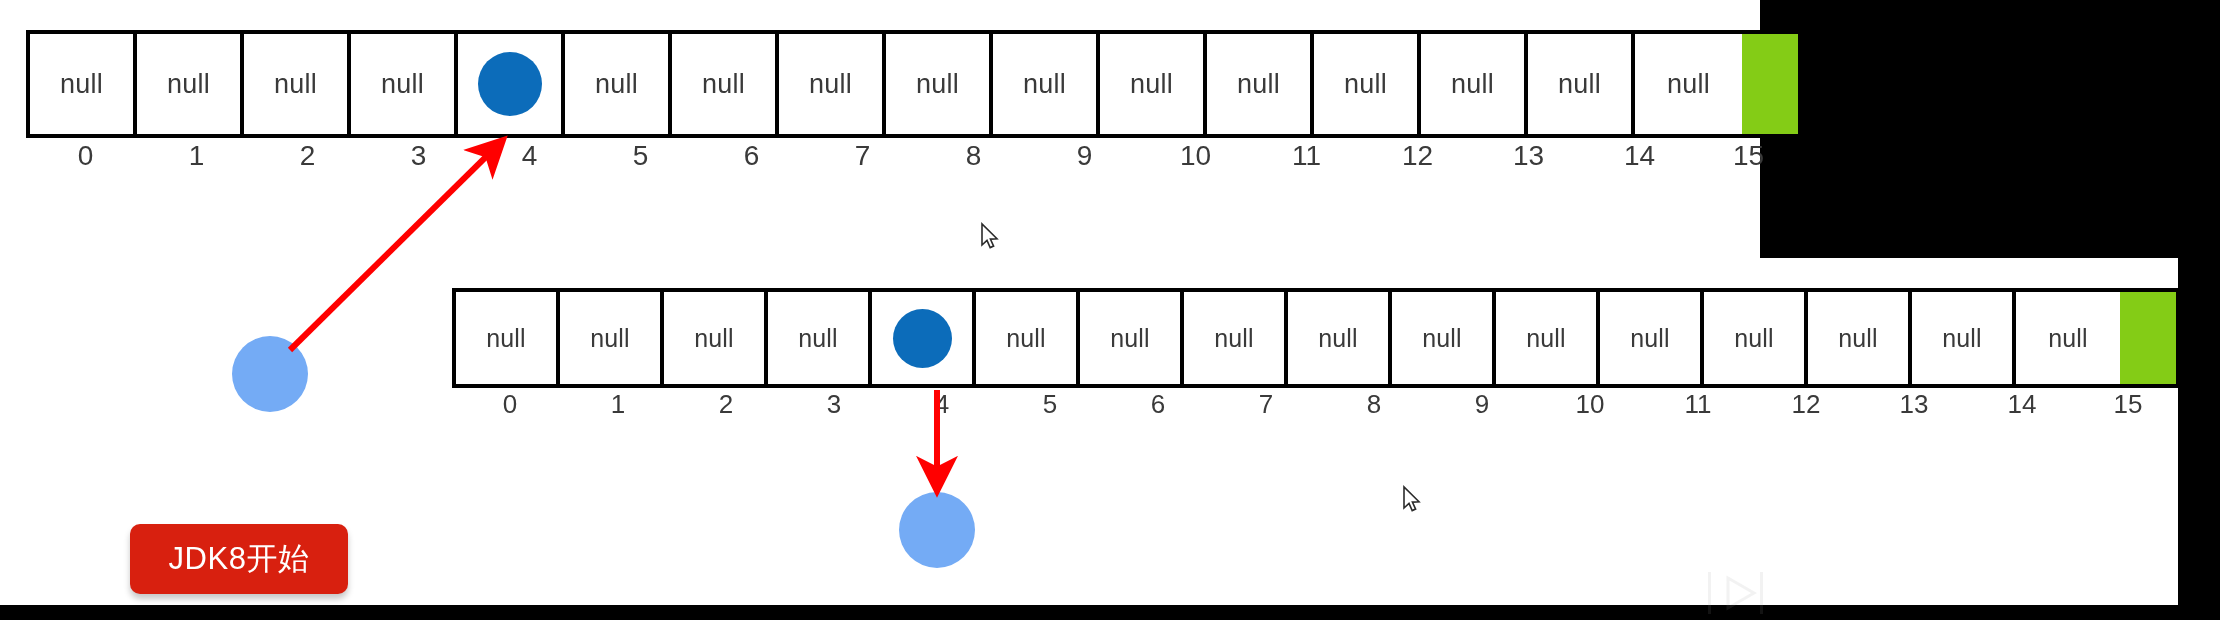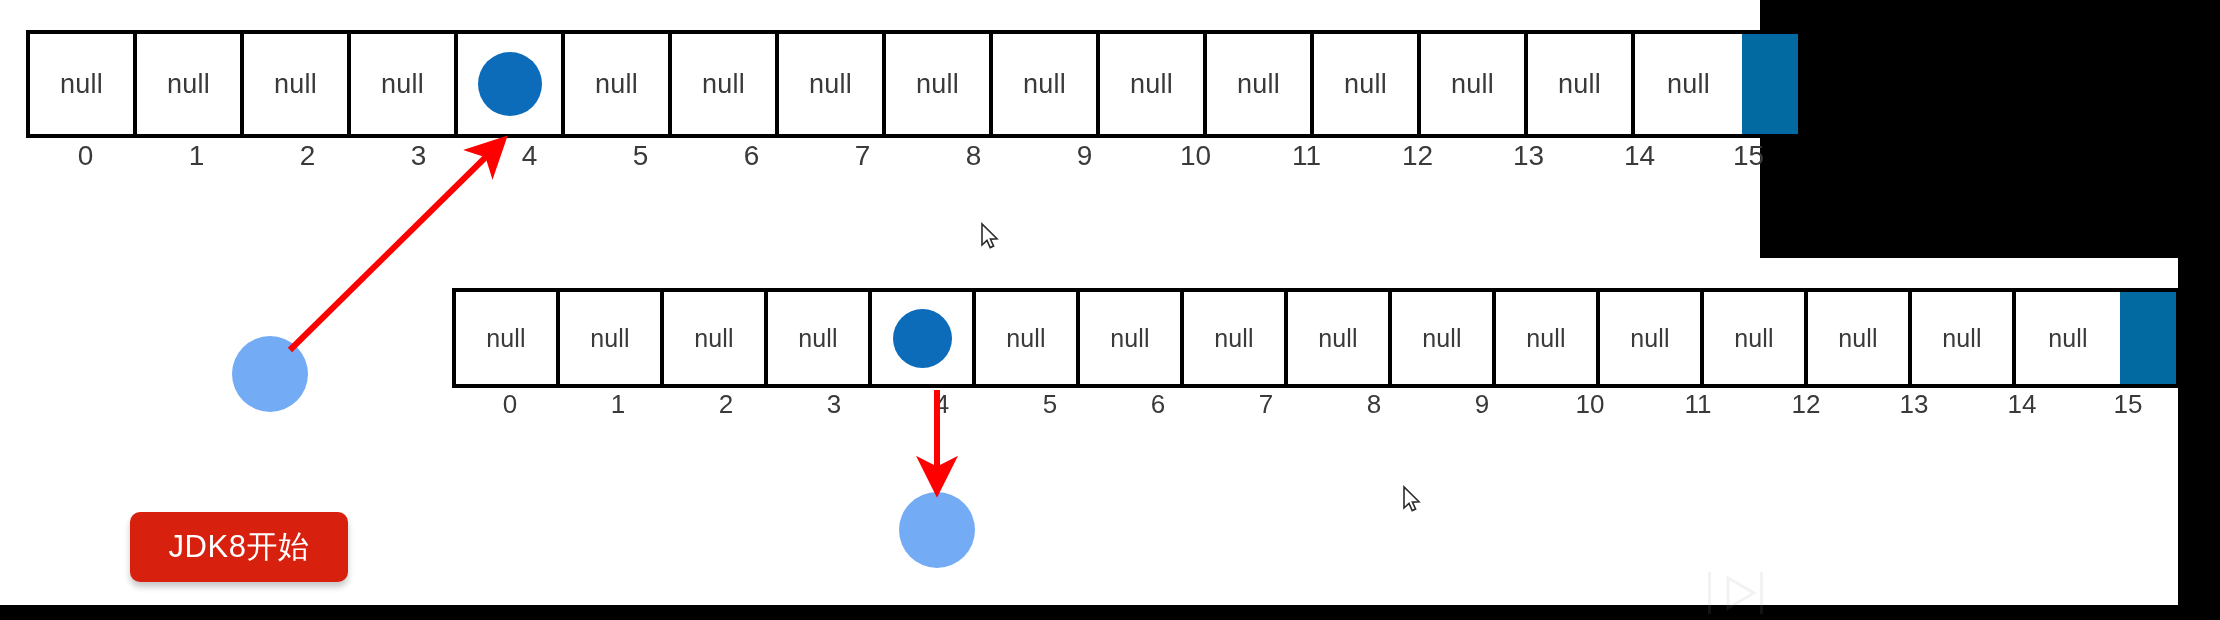--- a/index.html
+++ b/index.html
@@ -23,21 +23,21 @@
   #panel-top    { left: 0;    top: 0;   width: 1760px; height: 265px; }
   #panel-bottom { left: 0;    top: 258px; width: 2178px; height: 347px; }
 
   
   .array-wrap { position: absolute; }
 
   .array-row {
     display: flex;
     border: 4px solid #000000;
     box-sizing: content-box;
-    background: #0369a1;
+    background: #84cc16;
   }
   .cell {
     position: relative;
     box-sizing: border-box;
     border-right: 4px solid #000000;
     background: #ffffff;
     display: flex;
     align-items: center;
     justify-content: center;
     font-size: 27px;
@@ -78,20 +78,21 @@
     position: absolute;
     background: #d8200f;
     color: #ffffff;
     border-radius: 10px;
     display: flex;
     align-items: center;
     justify-content: center;
     font-size: 31px;
     box-shadow: 0 5px 6px rgba(0,0,0,.22);
     letter-spacing: .5px;
+    margin-top: 12px;
   }
 
   
   .overlay {
     position: absolute;
     left: 0; top: 0;
     width: 2220px;
     height: 620px;
     pointer-events: none;
   }

